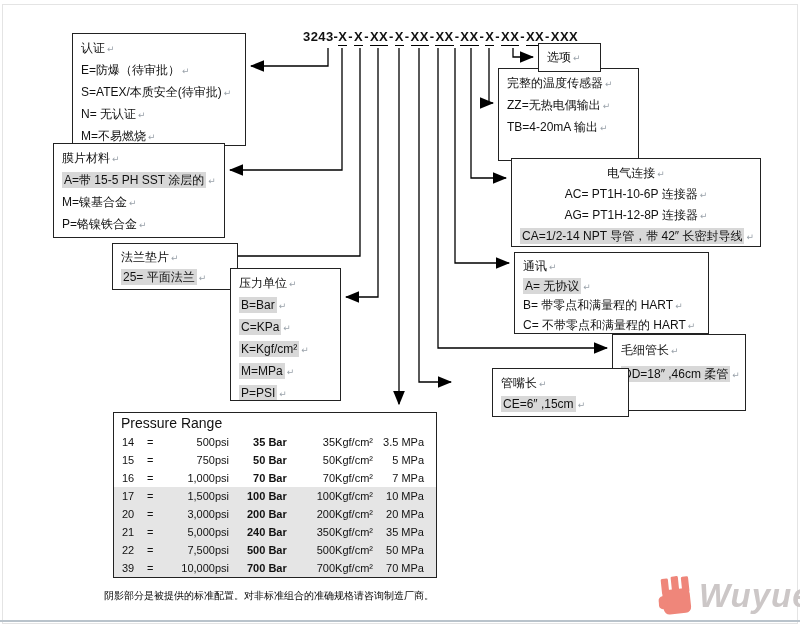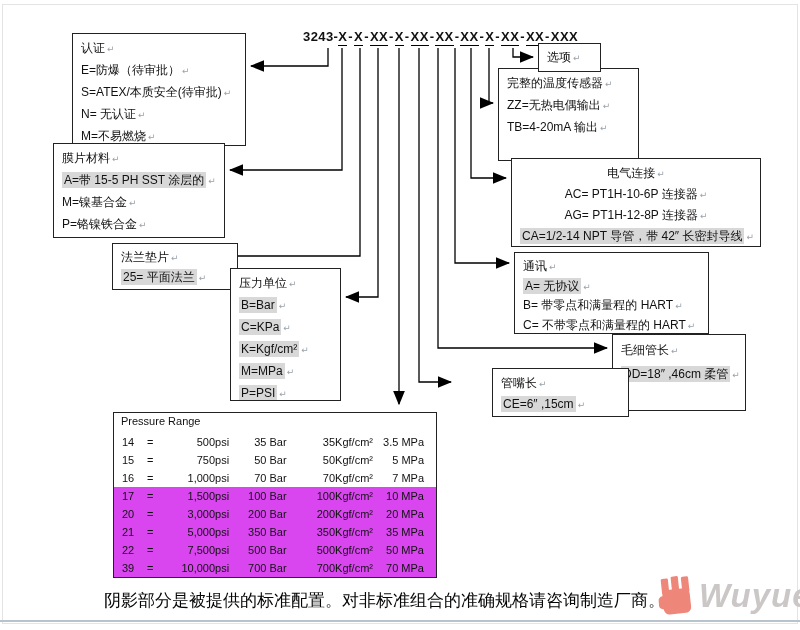--- a/index.html
+++ b/index.html
@@ -29,33 +29,33 @@
   .b-punit  { left:230px; top:268px; width:111px; height:133px; }
   .b-opt    { left:538px; top:43px;  width:63px;  height:29px;  line-height:19px; }
   .b-temp   { left:498px; top:68px;  width:141px; height:93px;  }
   .b-elec   { left:511px; top:158px; width:250px; height:89px;  line-height:20px;text-align:center; }
   .b-comm   { left:514px; top:252px; width:195px; height:82px;  line-height:18.5px; }
   .b-capil  { left:612px; top:334px; width:134px; height:77px;  line-height:23px; }
   .b-nozzle { left:456px; top:368px; width:137px; height:49px;  line-height:20px;margin-left:36px; }
 
   .ptable { position:absolute; left:113px; top:412px; width:324px; height:166px;
     z-index:2; border:1px solid #222; background:#fff; overflow:hidden; }
-  .ptable .hdr { font-size:11px; padding:2px 7px; height:20px; }
+  .ptable .hdr { font-size:14px; padding:2px 7px; height:20px; }
   .ptable table { border-collapse:collapse; width:100%; font-size:11px; }
   .ptable td { padding:0 5px; height:18px; white-space:nowrap; }
-  .ptable tr.shadedRow { background:#d946ef; }
+  .ptable tr.shadedRow { background:#e5e5e5; }
   .ptable .c0 { width:28px; text-align:left; padding-left:8px; }
   .ptable .c1 { width:18px; text-align:center; }
   .ptable .c2 { width:80px; text-align:right; }
-  .ptable .c3 { width:60px; text-align:right; }
+  .ptable .c3 { width:60px; text-align:right;font-weight:bold; }
   .ptable .c4 { width:92px; text-align:right; }
   .ptable .c5 { width:58px; text-align:right; padding-right:12px; }
 
   .footer-note { position:absolute; left:104px; top:589px; z-index:2;
-    font-size:17px; color:#060606; white-space:nowrap; }
+    font-size:10px; color:#060606; white-space:nowrap; }
 
   .logo { position:absolute; left:658px; top:576px; z-index:2;
     display:flex; align-items:flex-start; gap:3px; }
   .logo-text { font-style:italic; font-weight:bold; font-size:33px; line-height:40px;
     color:#ccc7c7; letter-spacing:1px; }
   .bottom-rule { position:absolute; left:0; top:620px; width:800px; height:2px;
     background:#b9c3cb; z-index:3; }
 </style>
 </head>
 <body>
@@ -207,21 +207,21 @@
           <td class="c1">=</td>
           <td class="c2">3,000psi</td>
           <td class="c3">200 Bar</td>
           <td class="c4">200Kgf/cm²</td>
           <td class="c5">20 MPa</td>
         </tr>
         <tr class="shadedRow">
           <td class="c0">21</td>
           <td class="c1">=</td>
           <td class="c2">5,000psi</td>
-          <td class="c3">350 Bar</td>
+          <td class="c3">240 Bar</td>
           <td class="c4">350Kgf/cm²</td>
           <td class="c5">35 MPa</td>
         </tr>
         <tr class="shadedRow">
           <td class="c0">22</td>
           <td class="c1">=</td>
           <td class="c2">7,500psi</td>
           <td class="c3">500 Bar</td>
           <td class="c4">500Kgf/cm²</td>
           <td class="c5">50 MPa</td>

